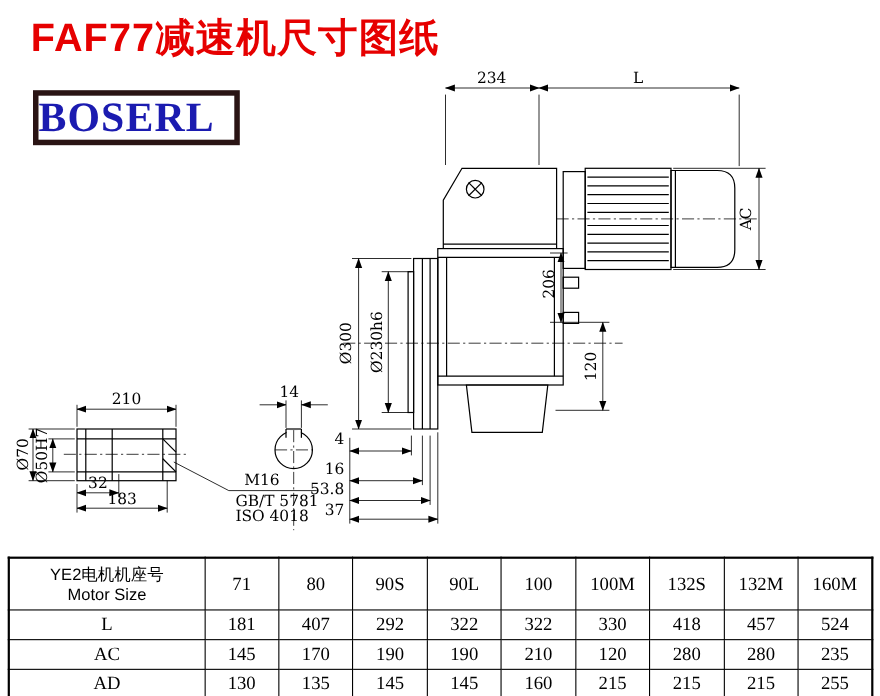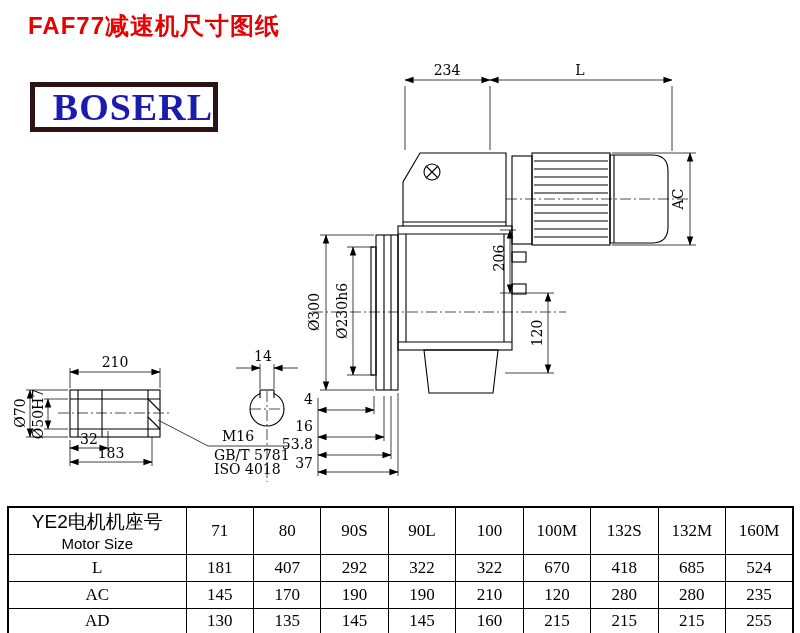--- a/index.html
+++ b/index.html
@@ -1,33 +1,33 @@
 <!DOCTYPE html>
 <html><head>
 <meta charset="utf-8">
 <style>
   *{margin:0;padding:0;box-sizing:border-box}
   html,body{width:800px;height:633px;background:#fff;overflow:hidden;
     font-family:"Liberation Sans",sans-serif;color:#000;position:relative}
   .page{position:relative;width:800px;height:633px;background:#fff}
-  .title{position:absolute;left:28px;top:10px;font-size:24px;font-weight:bold;
+  .title{position:absolute;left:28px;top:10px;font-size:36px;font-weight:bold;
     color:#e60000;letter-spacing:1px;white-space:nowrap}
   .logo{position:absolute;left:30px;top:82px;width:188px;height:50px;
-    border:5px solid #2a1414;background:#fff;display:flex;align-items:center;justify-content:flex-end}
+    border:5px solid #2a1414;background:#fff;display:flex;align-items:center;justify-content:flex-start}
   .logo span{font-family:"Liberation Serif",serif;font-size:38px;font-weight:bold;
     color:#1b1bb0;letter-spacing:1px;line-height:1}
   svg.drawing{position:absolute;left:0;top:0}
   svg text{font-family:"DejaVu Serif","Liberation Serif",serif;font-size:14px;fill:#000;stroke:none}
   table.dims{position:absolute;left:7px;top:506px;width:787px;border-collapse:collapse;
     table-layout:fixed;text-align:center;font-family:"Liberation Serif",serif;font-size:17px;
     border:2px solid #000}
   table.dims th,table.dims td{border:1px solid #000;height:27px;font-weight:normal;padding:0;vertical-align:middle}
   table.dims tr.head th{height:47px}
   table.dims .first{width:178px}
-  .cn{font-family:"Liberation Sans",sans-serif;font-size:19px}
+  .cn{font-family:"Liberation Sans",sans-serif;font-size:15px}
   .mono{font-family:Liberation Sans, sans-serif;font-size:15px}
 </style>
 </head>
 <body>
 
 <div class="page">
 
   <div class="title">FAF77减速机尺寸图纸</div>
 
   <div class="logo">
@@ -202,23 +202,23 @@
         <th>132M</th>
         <th>160M</th>
       </tr>
       <tr>
         <td class="first">L</td>
         <td>181</td>
         <td>407</td>
         <td>292</td>
         <td>322</td>
         <td>322</td>
-        <td>670</td>
+        <td>330</td>
         <td>418</td>
-        <td>685</td>
+        <td>457</td>
         <td>524</td>
       </tr>
       <tr>
         <td class="first">AC</td>
         <td>145</td>
         <td>170</td>
         <td>190</td>
         <td>190</td>
         <td>210</td>
         <td>120</td>

